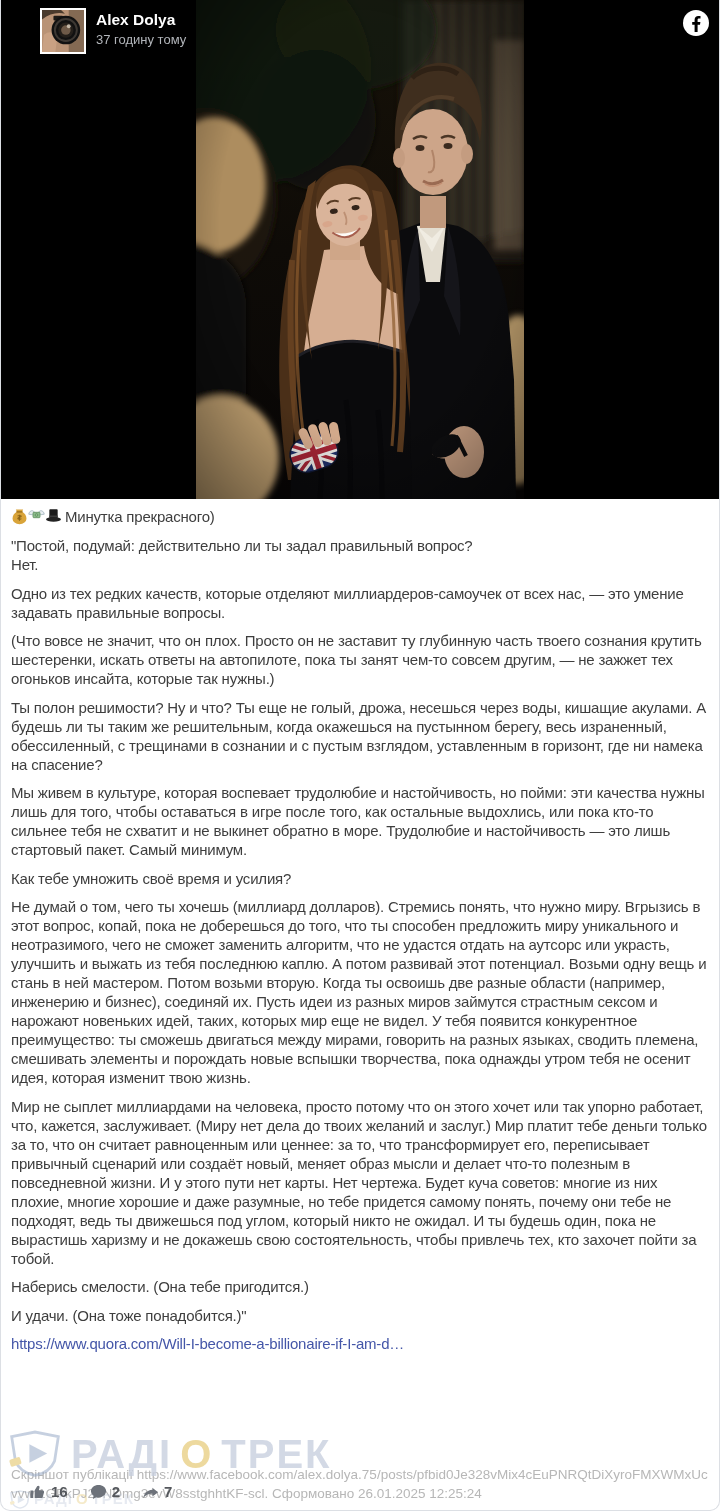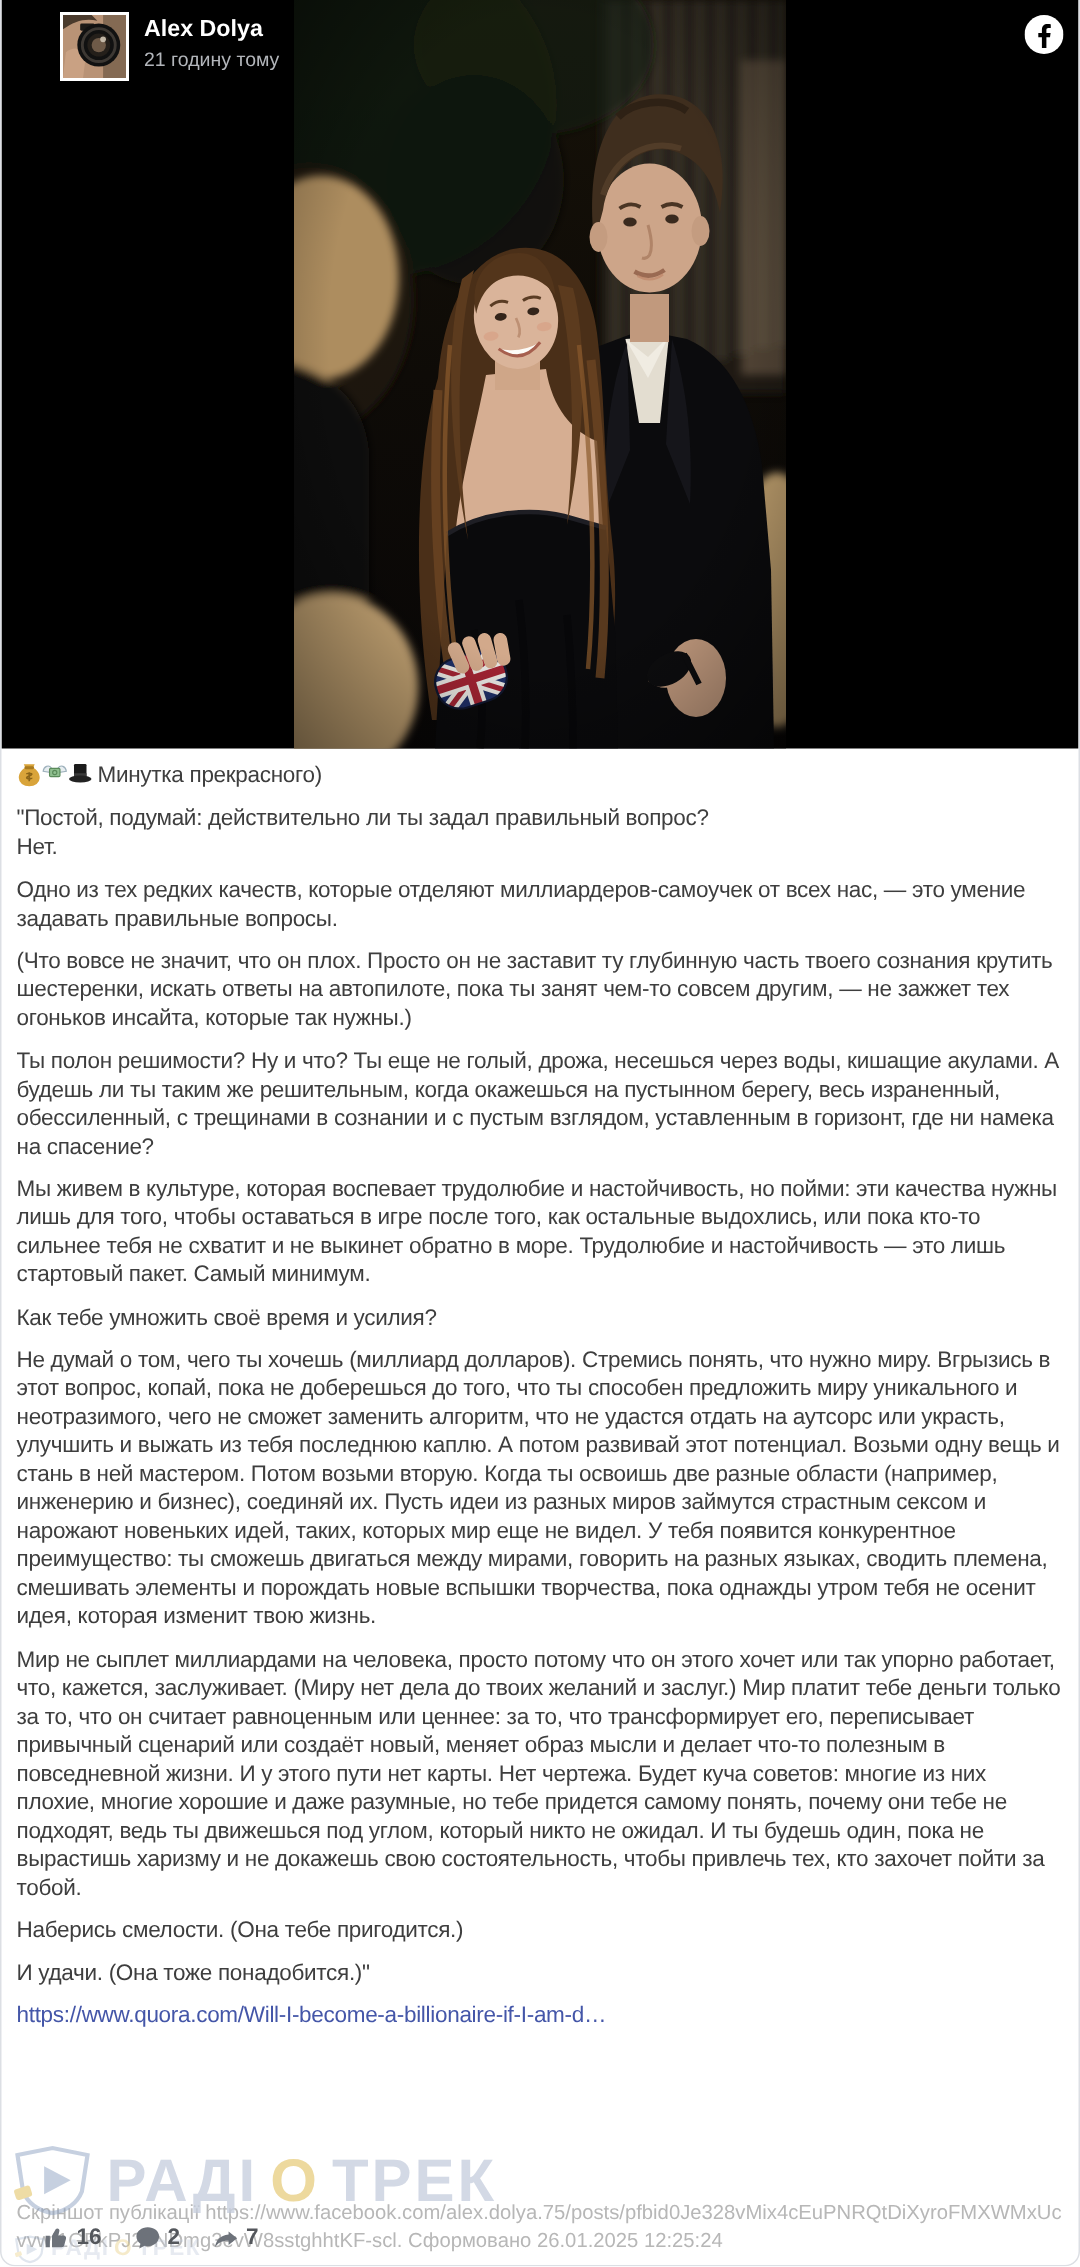--- a/index.html
+++ b/index.html
@@ -212,21 +212,21 @@
           <rect x="12" y="6" width="10" height="5" rx="1" fill="#1c1a17"></rect>
           <circle cx="25" cy="21" r="15" fill="#111"></circle>
           <circle cx="25" cy="21" r="11.5" fill="none" stroke="#3d3833" stroke-width="2"></circle>
           <circle cx="25" cy="21" r="8" fill="#241f1a"></circle>
           <circle cx="25" cy="21" r="5" fill="#6e5a48"></circle>
           <circle cx="28" cy="17" r="2" fill="#cfc4b4" opacity=".9"></circle>
         </svg>
       </div>
       <div class="hmeta">
         <div class="author">Alex Dolya</div>
-        <div class="time">21 годину тому</div>
+        <div class="time">37 годину тому</div>
       </div>
       <div class="fb-logo">
         <svg viewBox="0 0 26 26" width="26" height="26">
           <circle cx="13" cy="13" r="13" fill="#ffffff"></circle>
           <path fill="#000000" d="M14.6 22v-7.2h2.4l.4-2.8h-2.8V10c0-.8.3-1.4 1.4-1.4h1.5V6.1c-.3 0-1.2-.1-2.2-.1-2.2 0-3.7 1.3-3.7 3.8V12H9.2v2.8h2.4V22z"></path>
         </svg>
       </div>
     </div>
   </div>
 

